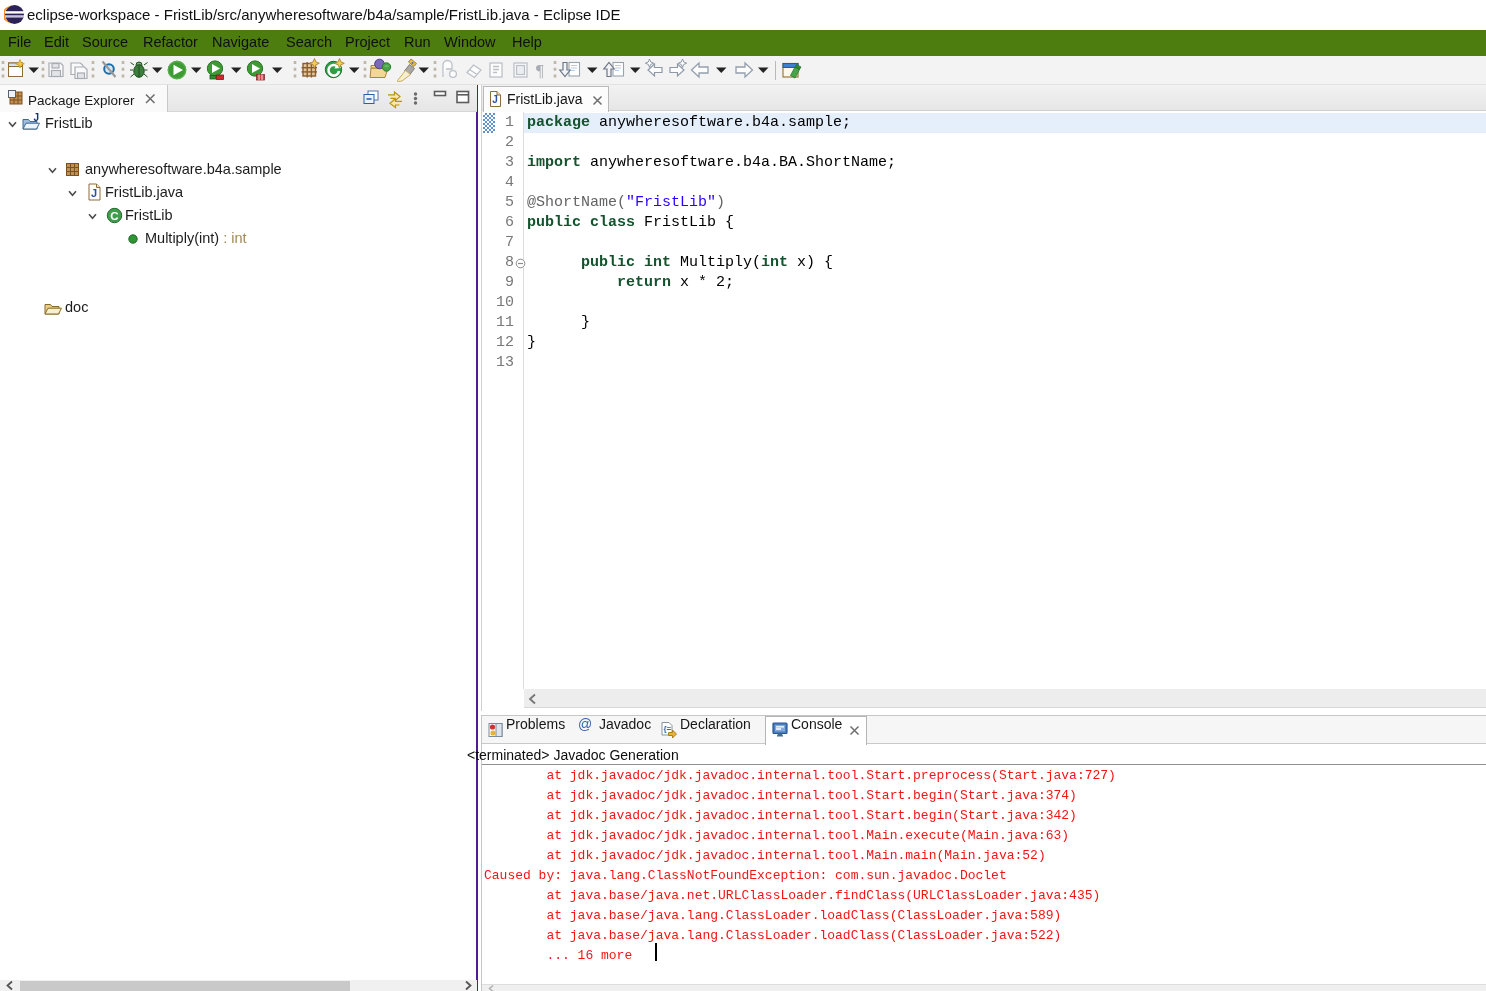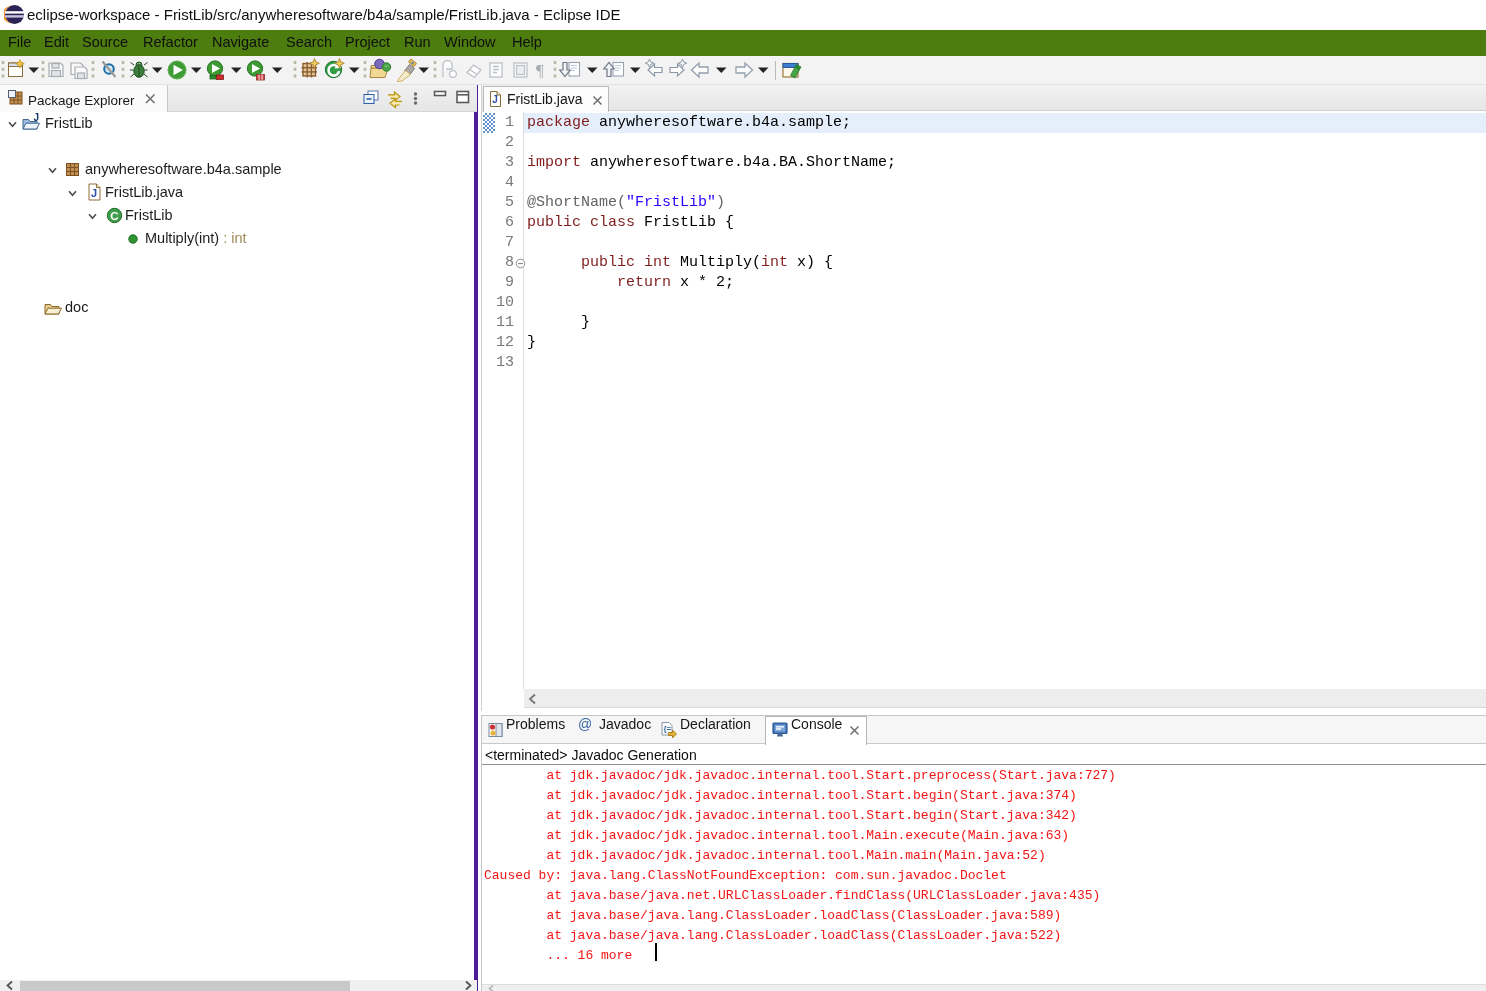--- a/index.html
+++ b/index.html
@@ -1,18 +1,18 @@
 <!DOCTYPE html>
 <html><head>
 <meta charset="utf-8">
 <style>
 *{margin:0;padding:0;box-sizing:border-box}
 html,body{width:1486px;height:991px;overflow:hidden;background:#fff;font-family:"Liberation Sans",sans-serif;-webkit-font-smoothing:antialiased}
 .abs{position:absolute}
-.kw{color:#7f1d1d;font-weight:normal}
+.kw{color:#14532d;font-weight:bold}
 .str{color:#2a00ff}
 .ann{color:#646464}
 .ln{position:absolute;left:482px;width:32px;text-align:right;font-family:"Liberation Mono",monospace;font-size:15px;line-height:20px;color:#787878}
 .cl{position:absolute;left:527px;font-family:"Liberation Mono",monospace;font-size:15px;line-height:20px;white-space:pre;color:#000}
 .red{position:absolute;left:484px;font-family:"Liberation Mono",monospace;font-size:13px;line-height:20px;white-space:pre;color:#f21515}
 .trow{position:absolute;left:0;width:478px;height:23px;font-size:14.5px;color:#1c1c1c}
 .trow span.lbl{position:absolute;top:3px;line-height:17px}
 .dim{color:#9f8a58}
 .tabtxt{position:absolute;top:6px;font-size:14px;color:#161616;line-height:17px}
 </style>
@@ -167,21 +167,21 @@
   <path d="M736,11 h9 v-4 l7.5,7 -7.5,7 v-4 h-9 z" fill="#fdfdfd" stroke="#949ead" stroke-width="1.3"></path>
   <line x1="775.5" y1="5" x2="775.5" y2="24" stroke="#b9b9b9"></line>
 
   <rect x="783" y="7.5" width="15" height="13.5" fill="#fdf8ea" stroke="#9a7a40" stroke-width="1.2"></rect>
   <rect x="783" y="7.5" width="15" height="4" fill="#3d7fd0" stroke="#2a5a9a" stroke-width="1"></rect>
   <path d="M790.5,19.5 L795,11 L799.5,13.5 L795,22 z" fill="#47a447" stroke="#2a7a2a" stroke-width="0.8"></path>
   <path d="M795,11 l1.5,-2.5 4.5,2.5 -1.5,2.5 z" fill="#2e8b2e" stroke="#1d6b20" stroke-width="0.7"></path>
 </svg>
 </div>
 
-<div class="abs" style="left:0;top:85px;width:478px;height:906px;background:#fff;border-right:4px solid #4c1d95">
+<div class="abs" style="left:0;top:85px;width:478px;height:906px;background:#fff;border-right:2px solid #4c1d95">
   <div class="abs" style="left:0;top:0;width:477px;height:27px;background:linear-gradient(#f1f1f1,#e6e6e6);border-bottom:1px solid #d6d6d6"></div>
   <div class="abs" style="left:0;top:0;width:168px;height:27px;background:#fafafa;border-right:1px solid #c9c9c9"></div>
   <span class="tabtxt" style="left:28px;font-size:13.5px;top:7px">Package Explorer</span>
   <div class="abs" id="pkgicons" style="left:0;top:0;width:477px;height:27px">
     <svg width="477" height="27" viewBox="0 0 477 27">
       <rect x="10" y="7" width="12" height="12" fill="#c08f52" stroke="#7d5021"></rect>
       <line x1="14" y1="7" x2="14" y2="19" stroke="#7d5021"></line>
         <line x1="18" y1="7" x2="18" y2="19" stroke="#7d5021"></line>
       <line x1="10" y1="11" x2="22" y2="11" stroke="#7d5021"></line>
         <line x1="10" y1="15" x2="22" y2="15" stroke="#7d5021"></line>
@@ -343,21 +343,21 @@
 <svg class="abs" style="left:772px;top:722px" width="16" height="16" viewBox="0 0 16 16">
   <rect x="1" y="1" width="14" height="10.5" rx="1" fill="#4a7ec0" stroke="#2a5590" stroke-width="1.2"></rect>
   <rect x="3" y="3" width="10" height="6.5" fill="#7fa8d6"></rect>
   <path d="M4,4.8 h8 M4,7 h5" stroke="#fff" stroke-width="1.3"></path>
   <path d="M6,11.5 h4 l1.2,3 H4.8 z" fill="#46699a"></path>
 </svg>
 <span class="tabtxt" style="left:791px;top:716px">Console</span>
 <svg class="abs" style="left:849px;top:725px" width="11" height="11" viewBox="0 0 11 11">
     <path d="M1.5,1.5 l8,8 M9.5,1.5 l-8,8" stroke="#6d6d6d" stroke-width="1.5"></path>
   </svg>
-<span class="abs" style="left:485px;top:747px;font-size:14px;color:#0d0d0d;line-height:17px">&lt;terminated&gt; Javadoc Generation</span>
+<span class="abs" style="left:467px;top:747px;font-size:14px;color:#0d0d0d;line-height:17px">&lt;terminated&gt; Javadoc Generation</span>
 <div class="abs" style="left:482px;top:764px;width:1004px;height:1px;background:#909090"></div>
 <div class="red" style="top:766px">        at jdk.javadoc/jdk.javadoc.internal.tool.Start.preprocess(Start.java:727)</div>
 <div class="red" style="top:786px">        at jdk.javadoc/jdk.javadoc.internal.tool.Start.begin(Start.java:374)</div>
 <div class="red" style="top:806px">        at jdk.javadoc/jdk.javadoc.internal.tool.Start.begin(Start.java:342)</div>
 <div class="red" style="top:826px">        at jdk.javadoc/jdk.javadoc.internal.tool.Main.execute(Main.java:63)</div>
 <div class="red" style="top:846px">        at jdk.javadoc/jdk.javadoc.internal.tool.Main.main(Main.java:52)</div>
 <div class="red" style="top:866px">Caused by: java.lang.ClassNotFoundException: com.sun.javadoc.Doclet</div>
 <div class="red" style="top:886px">        at java.base/java.net.URLClassLoader.findClass(URLClassLoader.java:435)</div>
 <div class="red" style="top:906px">        at java.base/java.lang.ClassLoader.loadClass(ClassLoader.java:589)</div>
 <div class="red" style="top:926px">        at java.base/java.lang.ClassLoader.loadClass(ClassLoader.java:522)</div>

